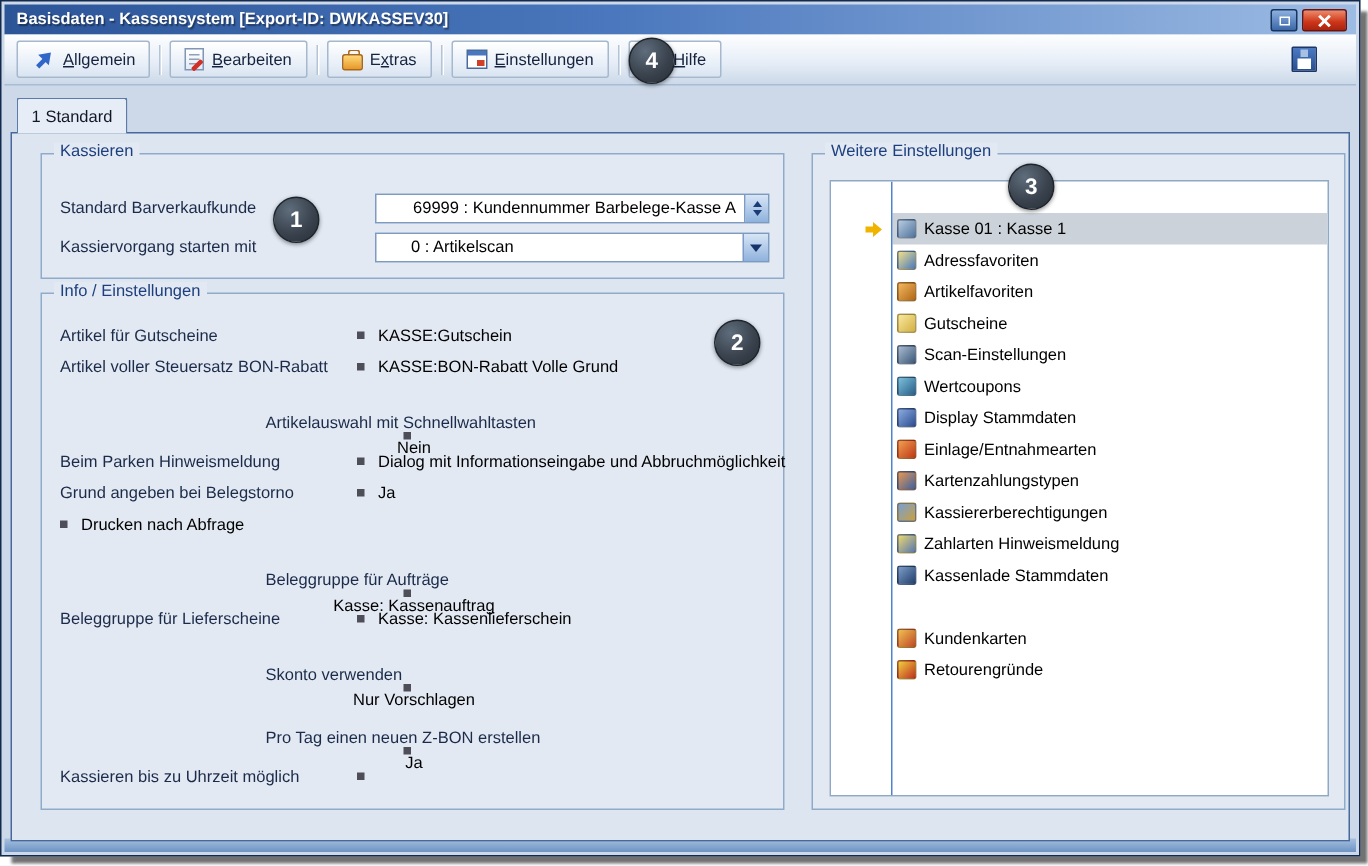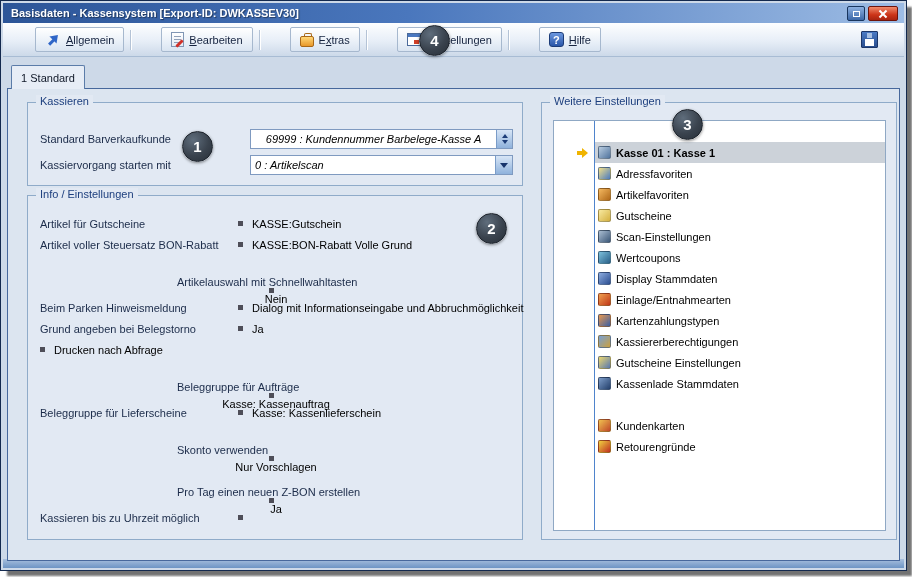--- a/index.html
+++ b/index.html
@@ -29,21 +29,21 @@
   .xb.a { transform:translate(-50%,-50%) rotate(45deg); }
   .xb.b { transform:translate(-50%,-50%) rotate(-45deg); }
 
   
   .toolbar { position:absolute; left:2px; top:22px; right:2px; height:34px;
              background:linear-gradient(180deg,#fdfeff 0%,#e7eef7 55%,#ccd9e9 100%);
              border-bottom:1px solid #a8bcd4;
              display:flex; align-items:center; padding:0 8px; gap:2px; }
   .tbtn { height:25px; display:flex; align-items:center; gap:5px; padding:0 9px;
           background:linear-gradient(#ffffff,#e9f0f8 60%,#d9e4f1);
-          border:1px solid #a6b8ce; border-radius:2px; color:#15233f; cursor:default;margin-left:24px; }
+          border:1px solid #a6b8ce; border-radius:2px; color:#15233f; cursor:default; }
   .tbtn .key { text-decoration:underline; }
   .sep { width:1px; height:20px; background:#b4c3d6; box-shadow:1px 0 0 #fff; margin:0 4px; }
   .savebtn { margin-left:auto; margin-right:14px; width:26px; height:26px;
              display:flex; align-items:center; justify-content:center;
              background:transparent; border:none; cursor:default; }
 
   
   .icon-arrow { width:16px; height:16px; position:relative; }
   .icon-arrow .rot { position:absolute; inset:0; transform:rotate(-45deg); }
   .icon-arrow .shaft { position:absolute; left:2px; top:7px; width:8px; height:3px; background:#2f66c8; }
@@ -86,21 +86,21 @@
   .g-kassieren { left:19px; top:13px; width:496px; height:84px; }
   .g-info     { left:19px; top:106px; width:496px; height:345px; }
   .g-weitere  { left:533px; top:13px; width:356px; height:438px; }
 
   
   .k-row { position:absolute; left:12px; right:10px; height:20px; display:flex; align-items:center; }
   .k-row.r1 { top:26px; } .k-row.r2 { top:52px; }
   .k-lbl { width:210px; flex:none; color:#1b2b49; }
   .ctl { position:absolute; left:210px; width:263px; height:20px; background:#fff;
          border:1px solid #7f9ac0; display:flex; align-items:center; cursor:default; }
-  .ctl .ctext { flex:1; padding:0 20px 0 4px; white-space:nowrap; overflow:hidden;font-style:italic; }
+  .ctl .ctext { flex:1; padding:0 20px 0 23px; white-space:nowrap; overflow:hidden; }
   .ctl .ctext.center { text-align:center; }
   .spin { position:absolute; right:0; top:0; bottom:0; width:16px;
           background:linear-gradient(#d7e5f6,#8fb2dc); border-left:1px solid #7a9cc8;
           display:flex; flex-direction:column; align-items:center; justify-content:center; gap:2px; }
   .tri-up { width:0; height:0; border-left:3px solid transparent; border-right:3px solid transparent;
             border-bottom:4px solid #1c3c78; }
   .tri-down { width:0; height:0; border-left:3px solid transparent; border-right:3px solid transparent;
               border-top:4px solid #1c3c78; }
   .dropbtn { position:absolute; right:0; top:0; bottom:0; width:17px;
              background:linear-gradient(#d7e5f6,#8fb2dc); border-left:1px solid #7a9cc8;
@@ -123,21 +123,21 @@
   .lheader { position:relative; height:21px; color:#8d97a4; }
   .hicon { position:absolute; left:4px; top:4px; width:12px; height:12px;
            background:linear-gradient(135deg,#ece4cc,#9aa2b0); border:1px solid #8890a0; }
   .htext { position:absolute; left:44px; top:4px; }
   .vline { position:absolute; left:40px; top:0; bottom:0; width:1px; background:#4f84cc; z-index:1; }
   .lrows { position:absolute; top:21px; left:0; right:0; }
   .lrow { height:21px; display:flex; cursor:default; }
   .lind { width:41px; flex:none; display:flex; align-items:center; justify-content:flex-end;
           padding-right:7px; }
   .lbody { flex:1; display:flex; align-items:center; padding-left:3px; gap:5px; }
-  .lrow.selected .lbody { background:#ccd2d9;font-weight:bold; }
+  .lrow.selected .lbody { background:#ccd2d9; }
   .licon { width:13px; height:13px; flex:none; border-radius:2px; border:1px solid rgba(0,0,0,.28); }
   .ltext { color:#000; white-space:nowrap; }
   .row-arrow { display:flex; align-items:center; }
   .row-arrow .shaft { width:5px; height:4px; background:#f0b400; }
   .row-arrow .head { width:0; height:0; border-top:5px solid transparent; border-bottom:5px solid transparent;
                      border-left:6px solid #f0b400; }
 
   .i0  { background:linear-gradient(135deg,#b8cce0,#51749e); }
   .i1  { background:linear-gradient(135deg,#f2e08a,#4a7ac0); }
   .i2  { background:linear-gradient(135deg,#f4b860,#b06818); }
@@ -406,21 +406,21 @@
               <div class="lind"></div>
               <div class="lbody">
                 <span class="licon i9"></span>
                 <span class="ltext">Kassiererberechtigungen</span>
               </div>
             </div>
             <div class="lrow">
               <div class="lind"></div>
               <div class="lbody">
                 <span class="licon i10"></span>
-                <span class="ltext">Gutscheine Einstellungen</span>
+                <span class="ltext">Zahlarten Hinweismeldung</span>
               </div>
             </div>
             <div class="lrow">
               <div class="lind"></div>
               <div class="lbody">
                 <span class="licon i11"></span>
                 <span class="ltext">Kassenlade Stammdaten</span>
               </div>
             </div>
             <div class="lrow">

